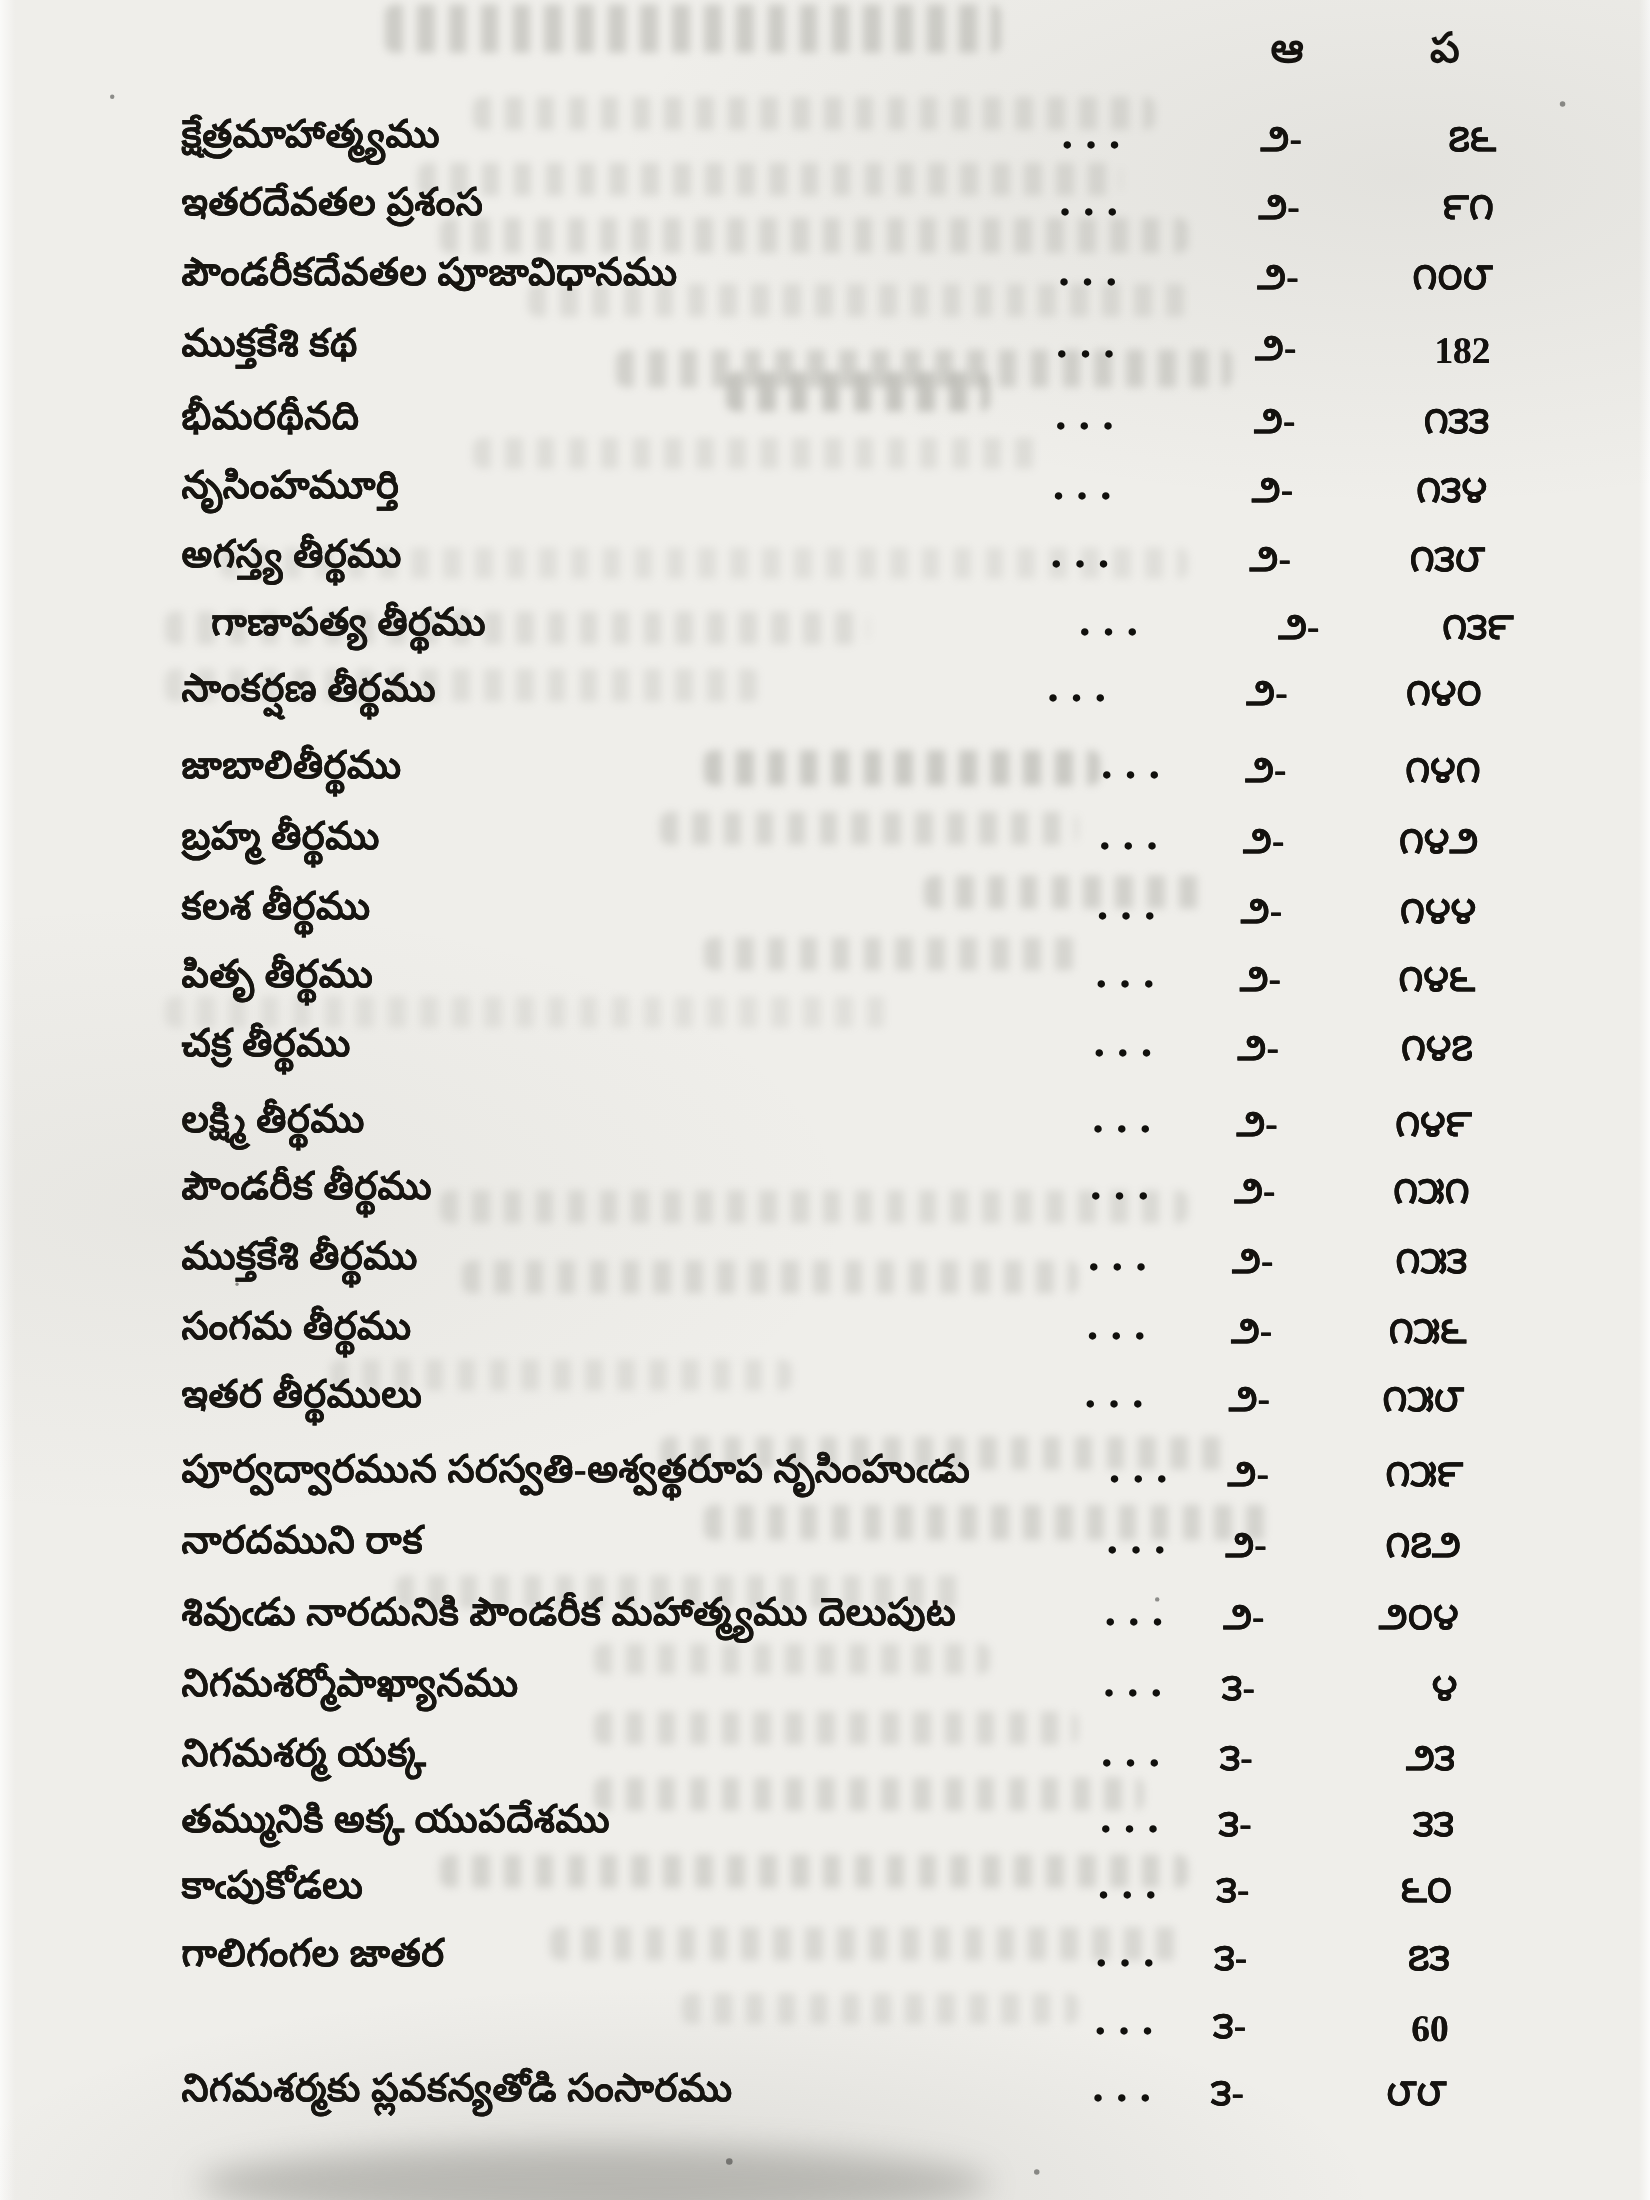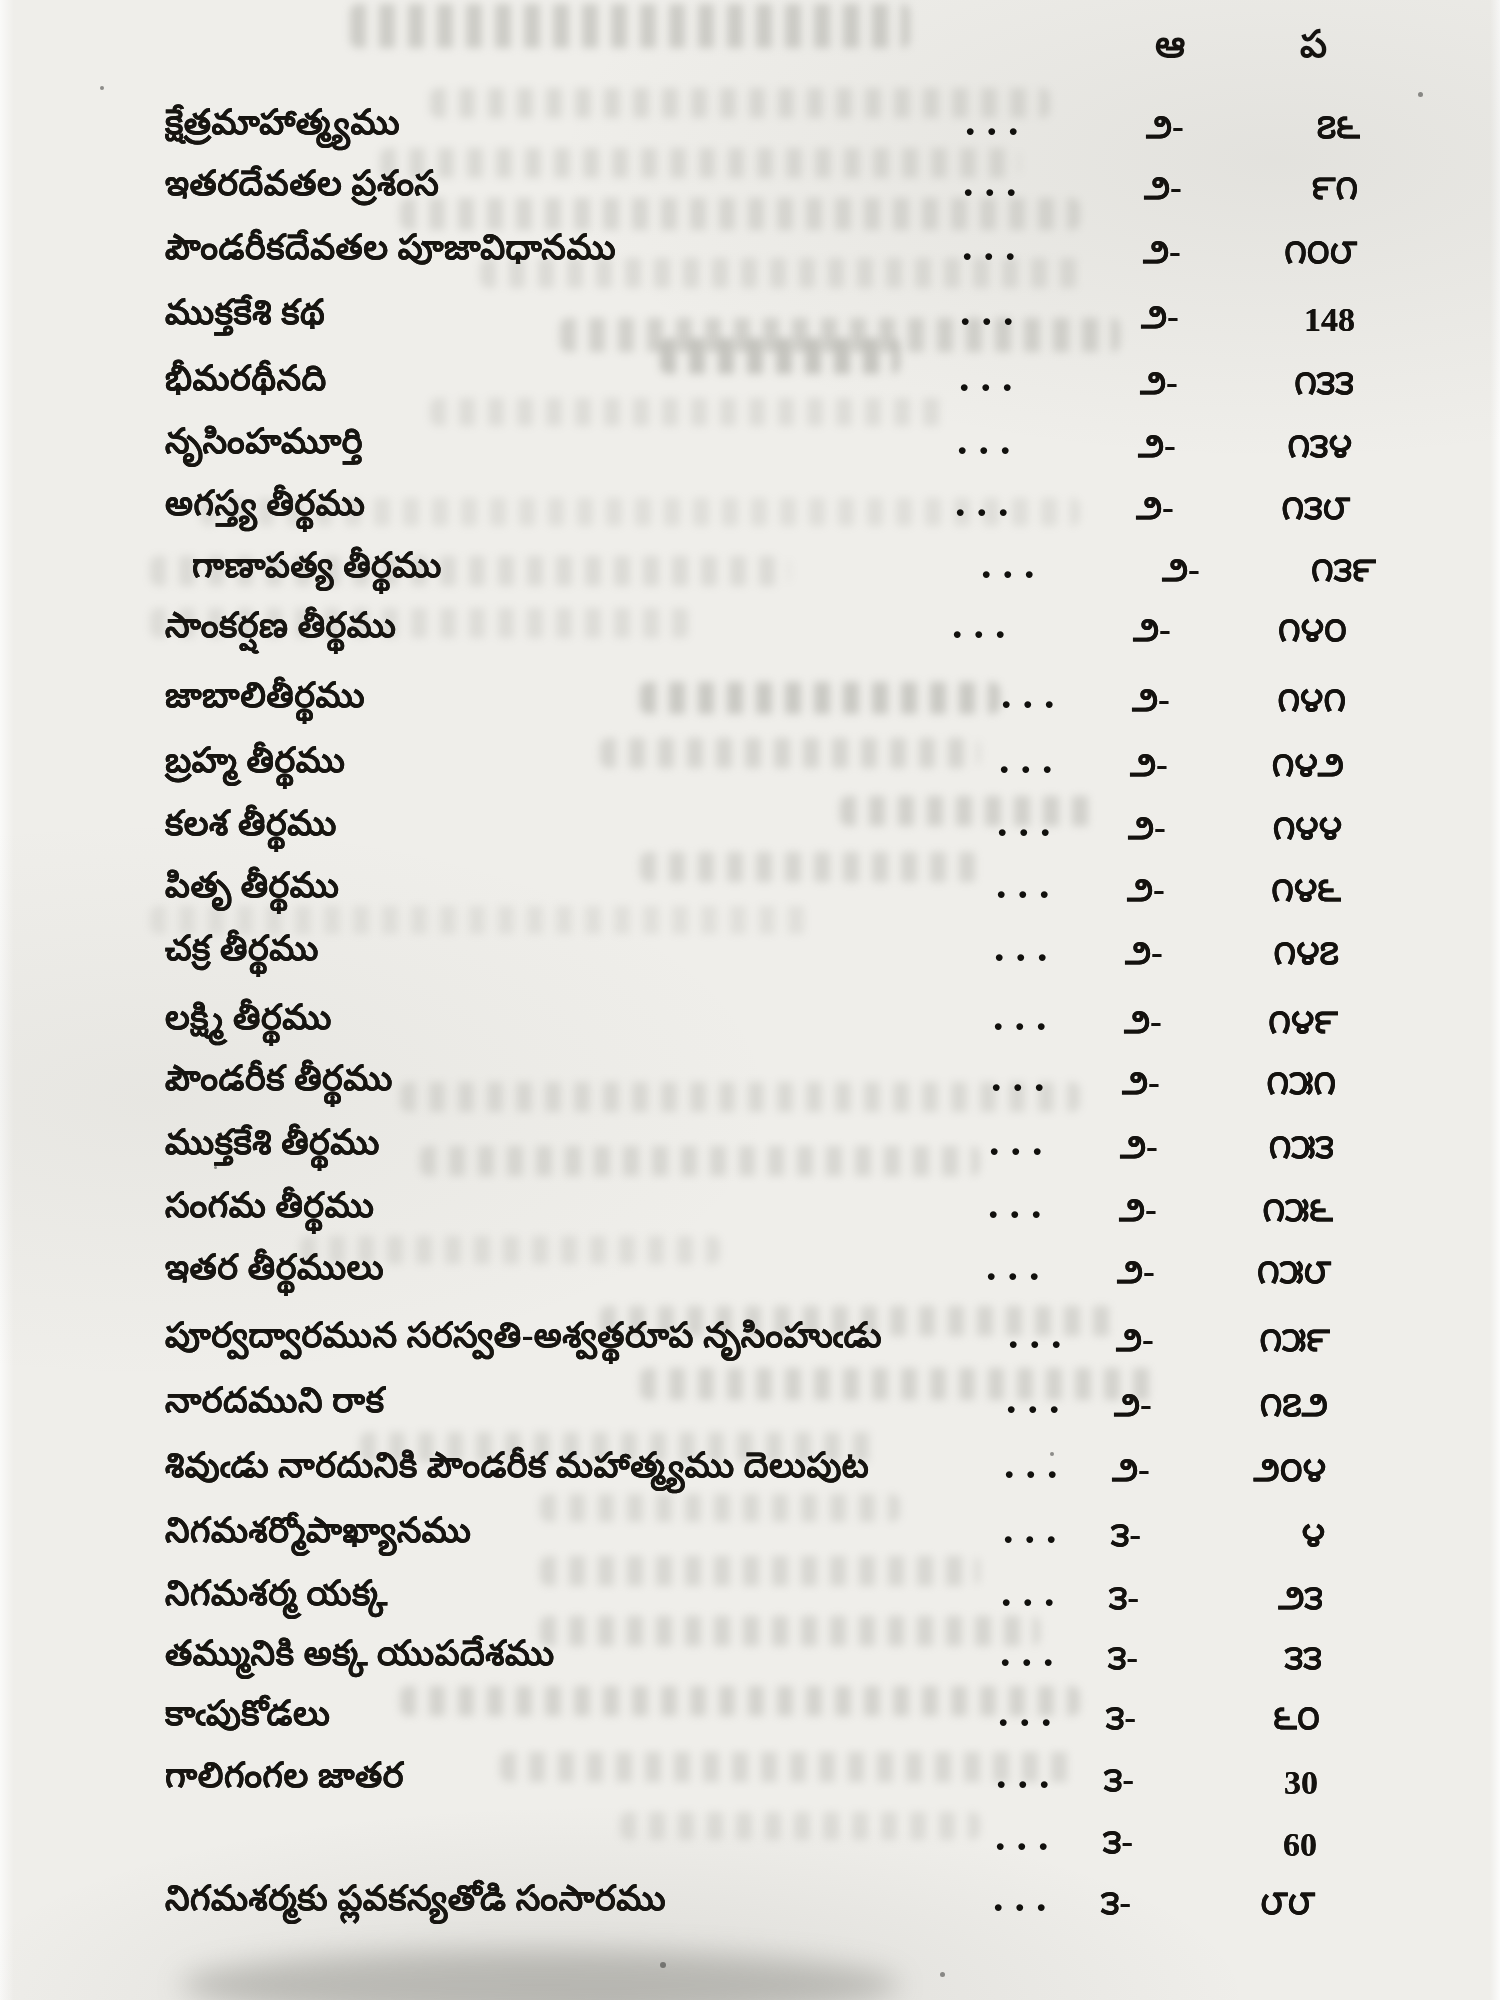--- a/index.html
+++ b/index.html
@@ -102,21 +102,21 @@
         <div class="row" style="top: 224px;">
           <span class="title">పౌండరీకదేవతల పూజావిధానము</span>
           <span class="leader" style="left: 962px;">...</span>
           <span class="canto" style="margin-left: -3px;">౨-</span>
           <span class="verse" style="margin-right: 3px;">౧౦౮</span>
         </div>
         <div class="row" style="top: 289px;">
           <span class="title">ముక్తకేశి కథ</span>
           <span class="leader" style="left: 960px;">...</span>
           <span class="canto" style="margin-left: -5px;">౨-</span>
-          <span class="verse" style="margin-right: 5px;">148</span>
+          <span class="verse" style="margin-right: 5px;">182</span>
         </div>
         <div class="row" style="top: 355px;">
           <span class="title">భీమరథీనది</span>
           <span class="leader" style="left: 959px;">...</span>
           <span class="canto" style="margin-left: -6px;">౨-</span>
           <span class="verse" style="margin-right: 6px;">౧౩౩</span>
         </div>
         <div class="row" style="top: 418px;">
           <span class="title">నృసింహమూర్తి</span>
           <span class="leader" style="left: 957px;">...</span>
@@ -240,21 +240,21 @@
         <div class="row" style="top: 1690px;">
           <span class="title">కాఁపుకోడలు</span>
           <span class="leader" style="left: 998px;">...</span>
           <span class="canto" style="margin-left: -40px;">౩-</span>
           <span class="verse" style="margin-right: 40px;">౬౦</span>
         </div>
         <div class="row" style="top: 1752px;">
           <span class="title">గాలిగంగల జాతర</span>
           <span class="leader" style="left: 996px;">...</span>
           <span class="canto" style="margin-left: -42px;">౩-</span>
-          <span class="verse" style="margin-right: 42px;">30</span>
+          <span class="verse" style="margin-right: 42px;">౭౩</span>
         </div>
         <div class="row" style="top: 1814px;">
           <span class="leader" style="left: 995px;">...</span>
           <span class="canto" style="margin-left: -43px;">౩-</span>
           <span class="verse" style="margin-right: 43px;">60</span>
         </div>
         <div class="row" style="top: 1875px;">
           <span class="title">నిగమశర్మకు ప్లవకన్యతోడి సంసారము</span>
           <span class="leader" style="left: 993px;">...</span>
           <span class="canto" style="margin-left: -45px;">౩-</span>

